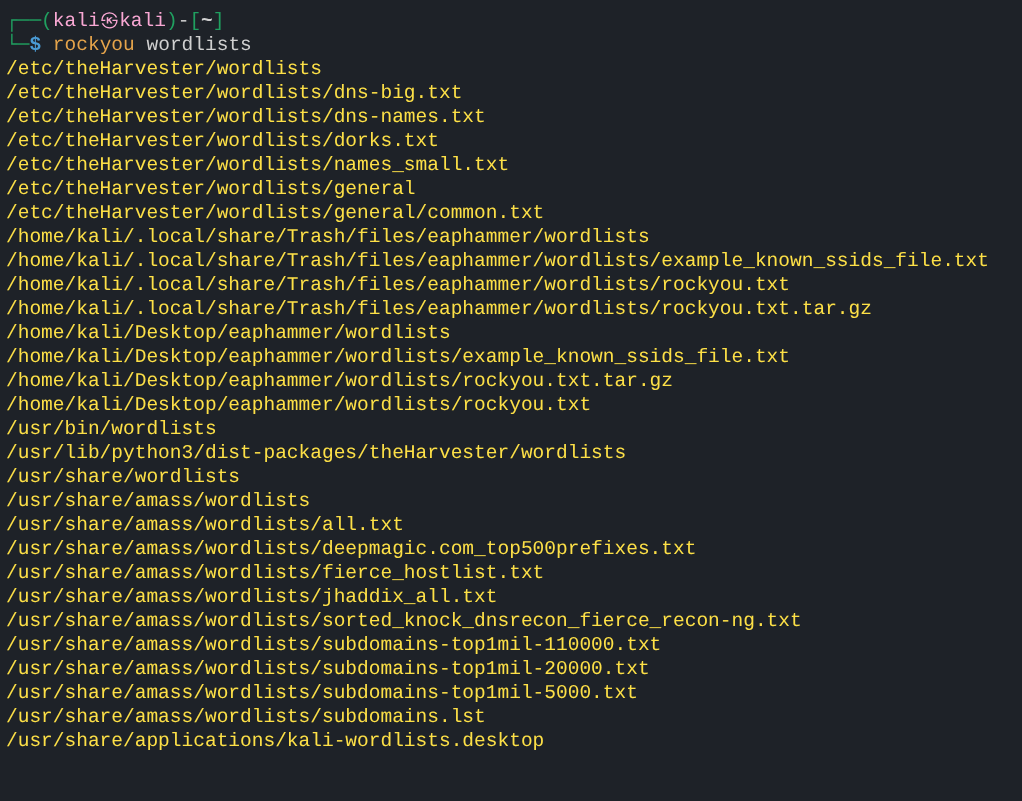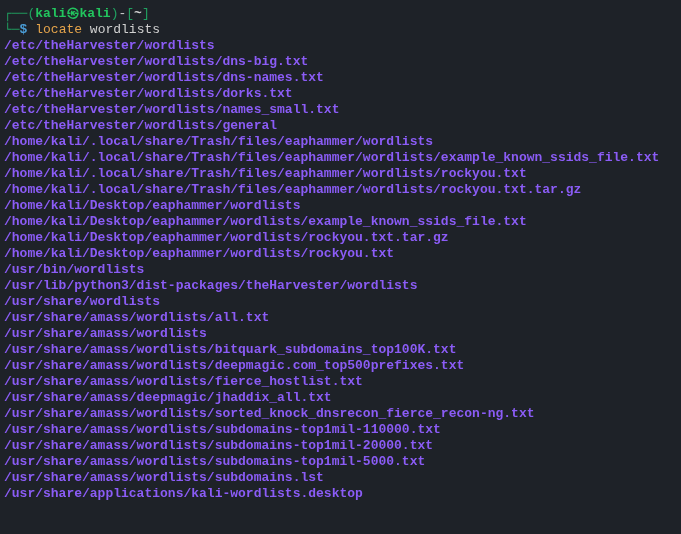--- a/index.html
+++ b/index.html
@@ -18,22 +18,22 @@
       height: 534px;
       overflow: hidden;
     }
     .prompt-line {
       white-space: pre;
     }
     .parens {
       color: #20a060;
     }
     .user-host {
-      color: #22c55e;
-      font-weight: bold;
+      color: #f9a8d4;
+      font-weight: normal;
       text-align: right;
     }
     .dash {
       color: #d0d0d0;
     }
     .bracket {
       color: #20a060;
     }
     .tilde {
       color: #d0d0d0;
@@ -46,53 +46,52 @@
       color: #4a9cd6;
       font-weight: bold;
     }
     .cmd {
       color: #e5a44b;
     }
     .arg {
       color: #d0d0d0;
     }
     .output {
-      color: #8b5cf6;
+      color: #fde047;
       white-space: pre;
-      font-weight: bold;
     }
   </style>
 </head>
 <body>
 
 <div class="prompt-line"><span class="parens">┌──(</span><span class="user-host">kali㉿kali</span><span class="parens">)</span><span class="dash">-</span><span class="bracket">[</span><span class="tilde">~</span><span class="bracket">]</span></div>
-<div class="prompt-line"><span class="prompt-arm">└─</span><span class="dollar">$</span> <span class="cmd">locate</span> <span class="arg">wordlists</span></div>
+<div class="prompt-line"><span class="prompt-arm">└─</span><span class="dollar">$</span> <span class="cmd">rockyou</span> <span class="arg">wordlists</span></div>
 <div id="output-container">
     <div class="output">/etc/theHarvester/wordlists</div>
     <div class="output">/etc/theHarvester/wordlists/dns-big.txt</div>
     <div class="output">/etc/theHarvester/wordlists/dns-names.txt</div>
     <div class="output">/etc/theHarvester/wordlists/dorks.txt</div>
     <div class="output">/etc/theHarvester/wordlists/names_small.txt</div>
     <div class="output">/etc/theHarvester/wordlists/general</div>
+    <div class="output">/etc/theHarvester/wordlists/general/common.txt</div>
     <div class="output">/home/kali/.local/share/Trash/files/eaphammer/wordlists</div>
     <div class="output">/home/kali/.local/share/Trash/files/eaphammer/wordlists/example_known_ssids_file.txt</div>
     <div class="output">/home/kali/.local/share/Trash/files/eaphammer/wordlists/rockyou.txt</div>
     <div class="output">/home/kali/.local/share/Trash/files/eaphammer/wordlists/rockyou.txt.tar.gz</div>
     <div class="output">/home/kali/Desktop/eaphammer/wordlists</div>
     <div class="output">/home/kali/Desktop/eaphammer/wordlists/example_known_ssids_file.txt</div>
     <div class="output">/home/kali/Desktop/eaphammer/wordlists/rockyou.txt.tar.gz</div>
     <div class="output">/home/kali/Desktop/eaphammer/wordlists/rockyou.txt</div>
     <div class="output">/usr/bin/wordlists</div>
     <div class="output">/usr/lib/python3/dist-packages/theHarvester/wordlists</div>
     <div class="output">/usr/share/wordlists</div>
+    <div class="output">/usr/share/amass/wordlists</div>
     <div class="output">/usr/share/amass/wordlists/all.txt</div>
-    <div class="output">/usr/share/amass/wordlists</div>
-    <div class="output">/usr/share/amass/wordlists/bitquark_subdomains_top100K.txt</div>
     <div class="output">/usr/share/amass/wordlists/deepmagic.com_top500prefixes.txt</div>
     <div class="output">/usr/share/amass/wordlists/fierce_hostlist.txt</div>
-    <div class="output">/usr/share/amass/deepmagic/jhaddix_all.txt</div>
+    <div class="output">/usr/share/amass/wordlists/jhaddix_all.txt</div>
     <div class="output">/usr/share/amass/wordlists/sorted_knock_dnsrecon_fierce_recon-ng.txt</div>
     <div class="output">/usr/share/amass/wordlists/subdomains-top1mil-110000.txt</div>
     <div class="output">/usr/share/amass/wordlists/subdomains-top1mil-20000.txt</div>
     <div class="output">/usr/share/amass/wordlists/subdomains-top1mil-5000.txt</div>
     <div class="output">/usr/share/amass/wordlists/subdomains.lst</div>
     <div class="output">/usr/share/applications/kali-wordlists.desktop</div>
   </div>
 
 </body></html>

